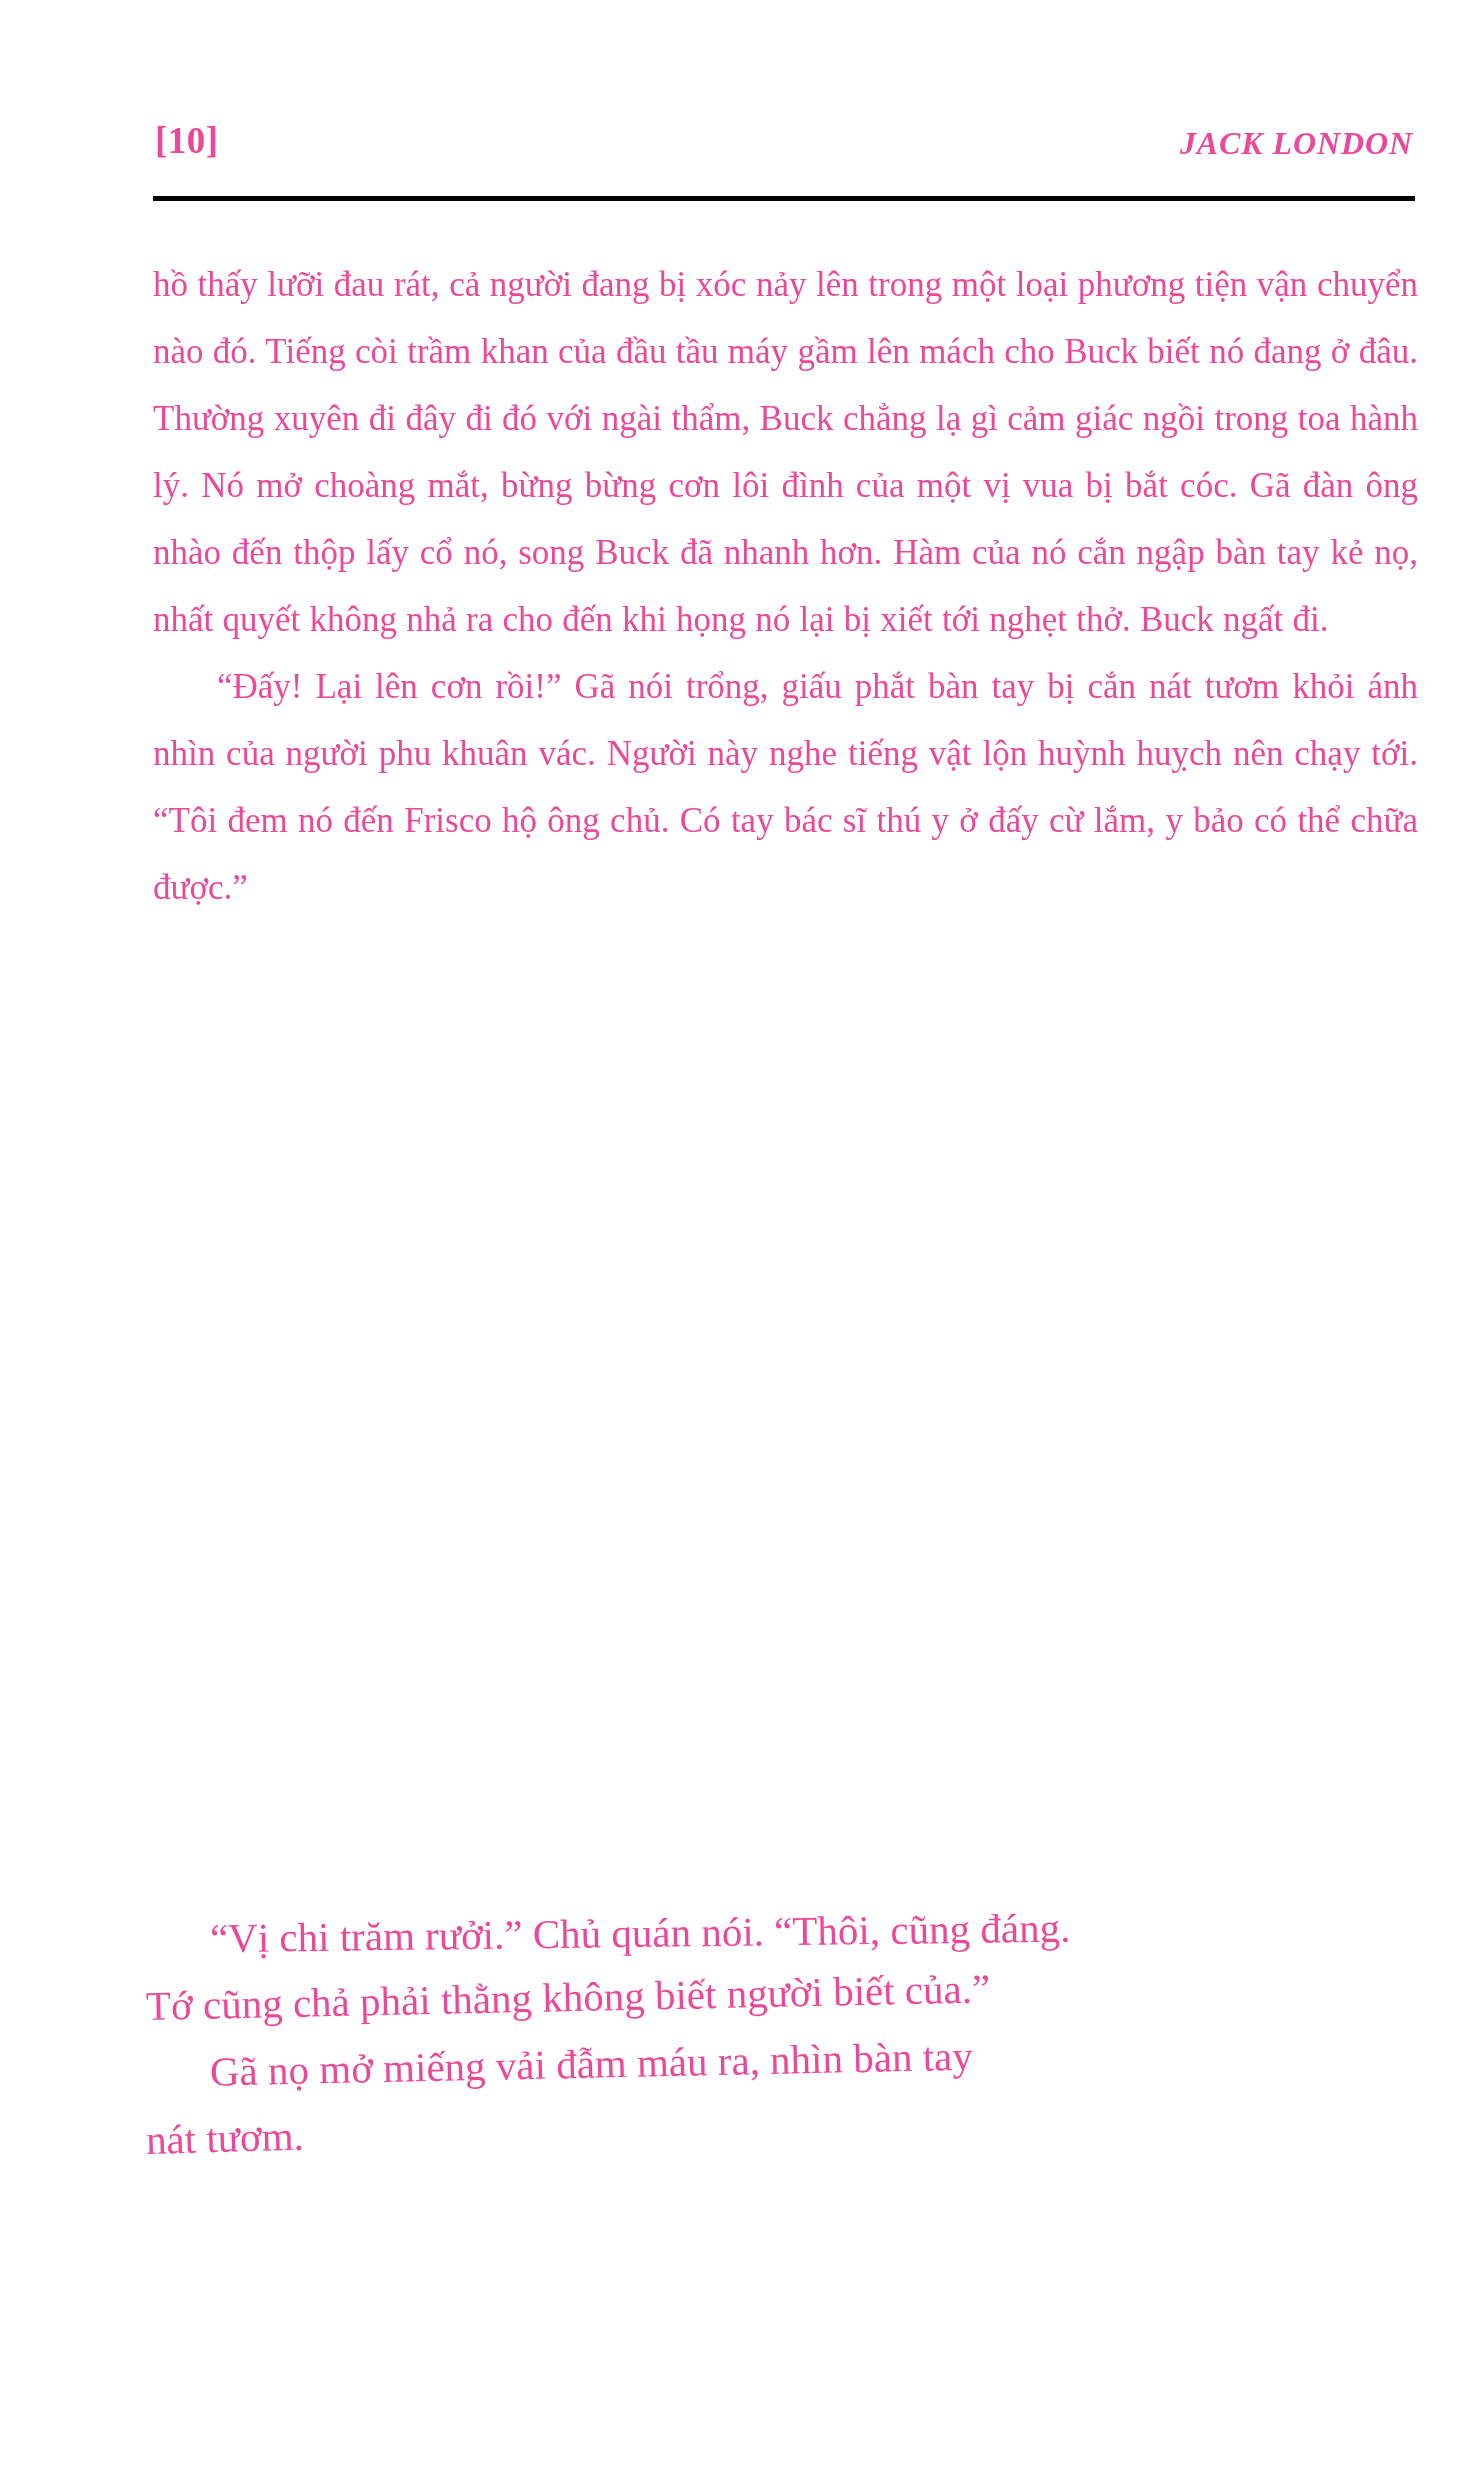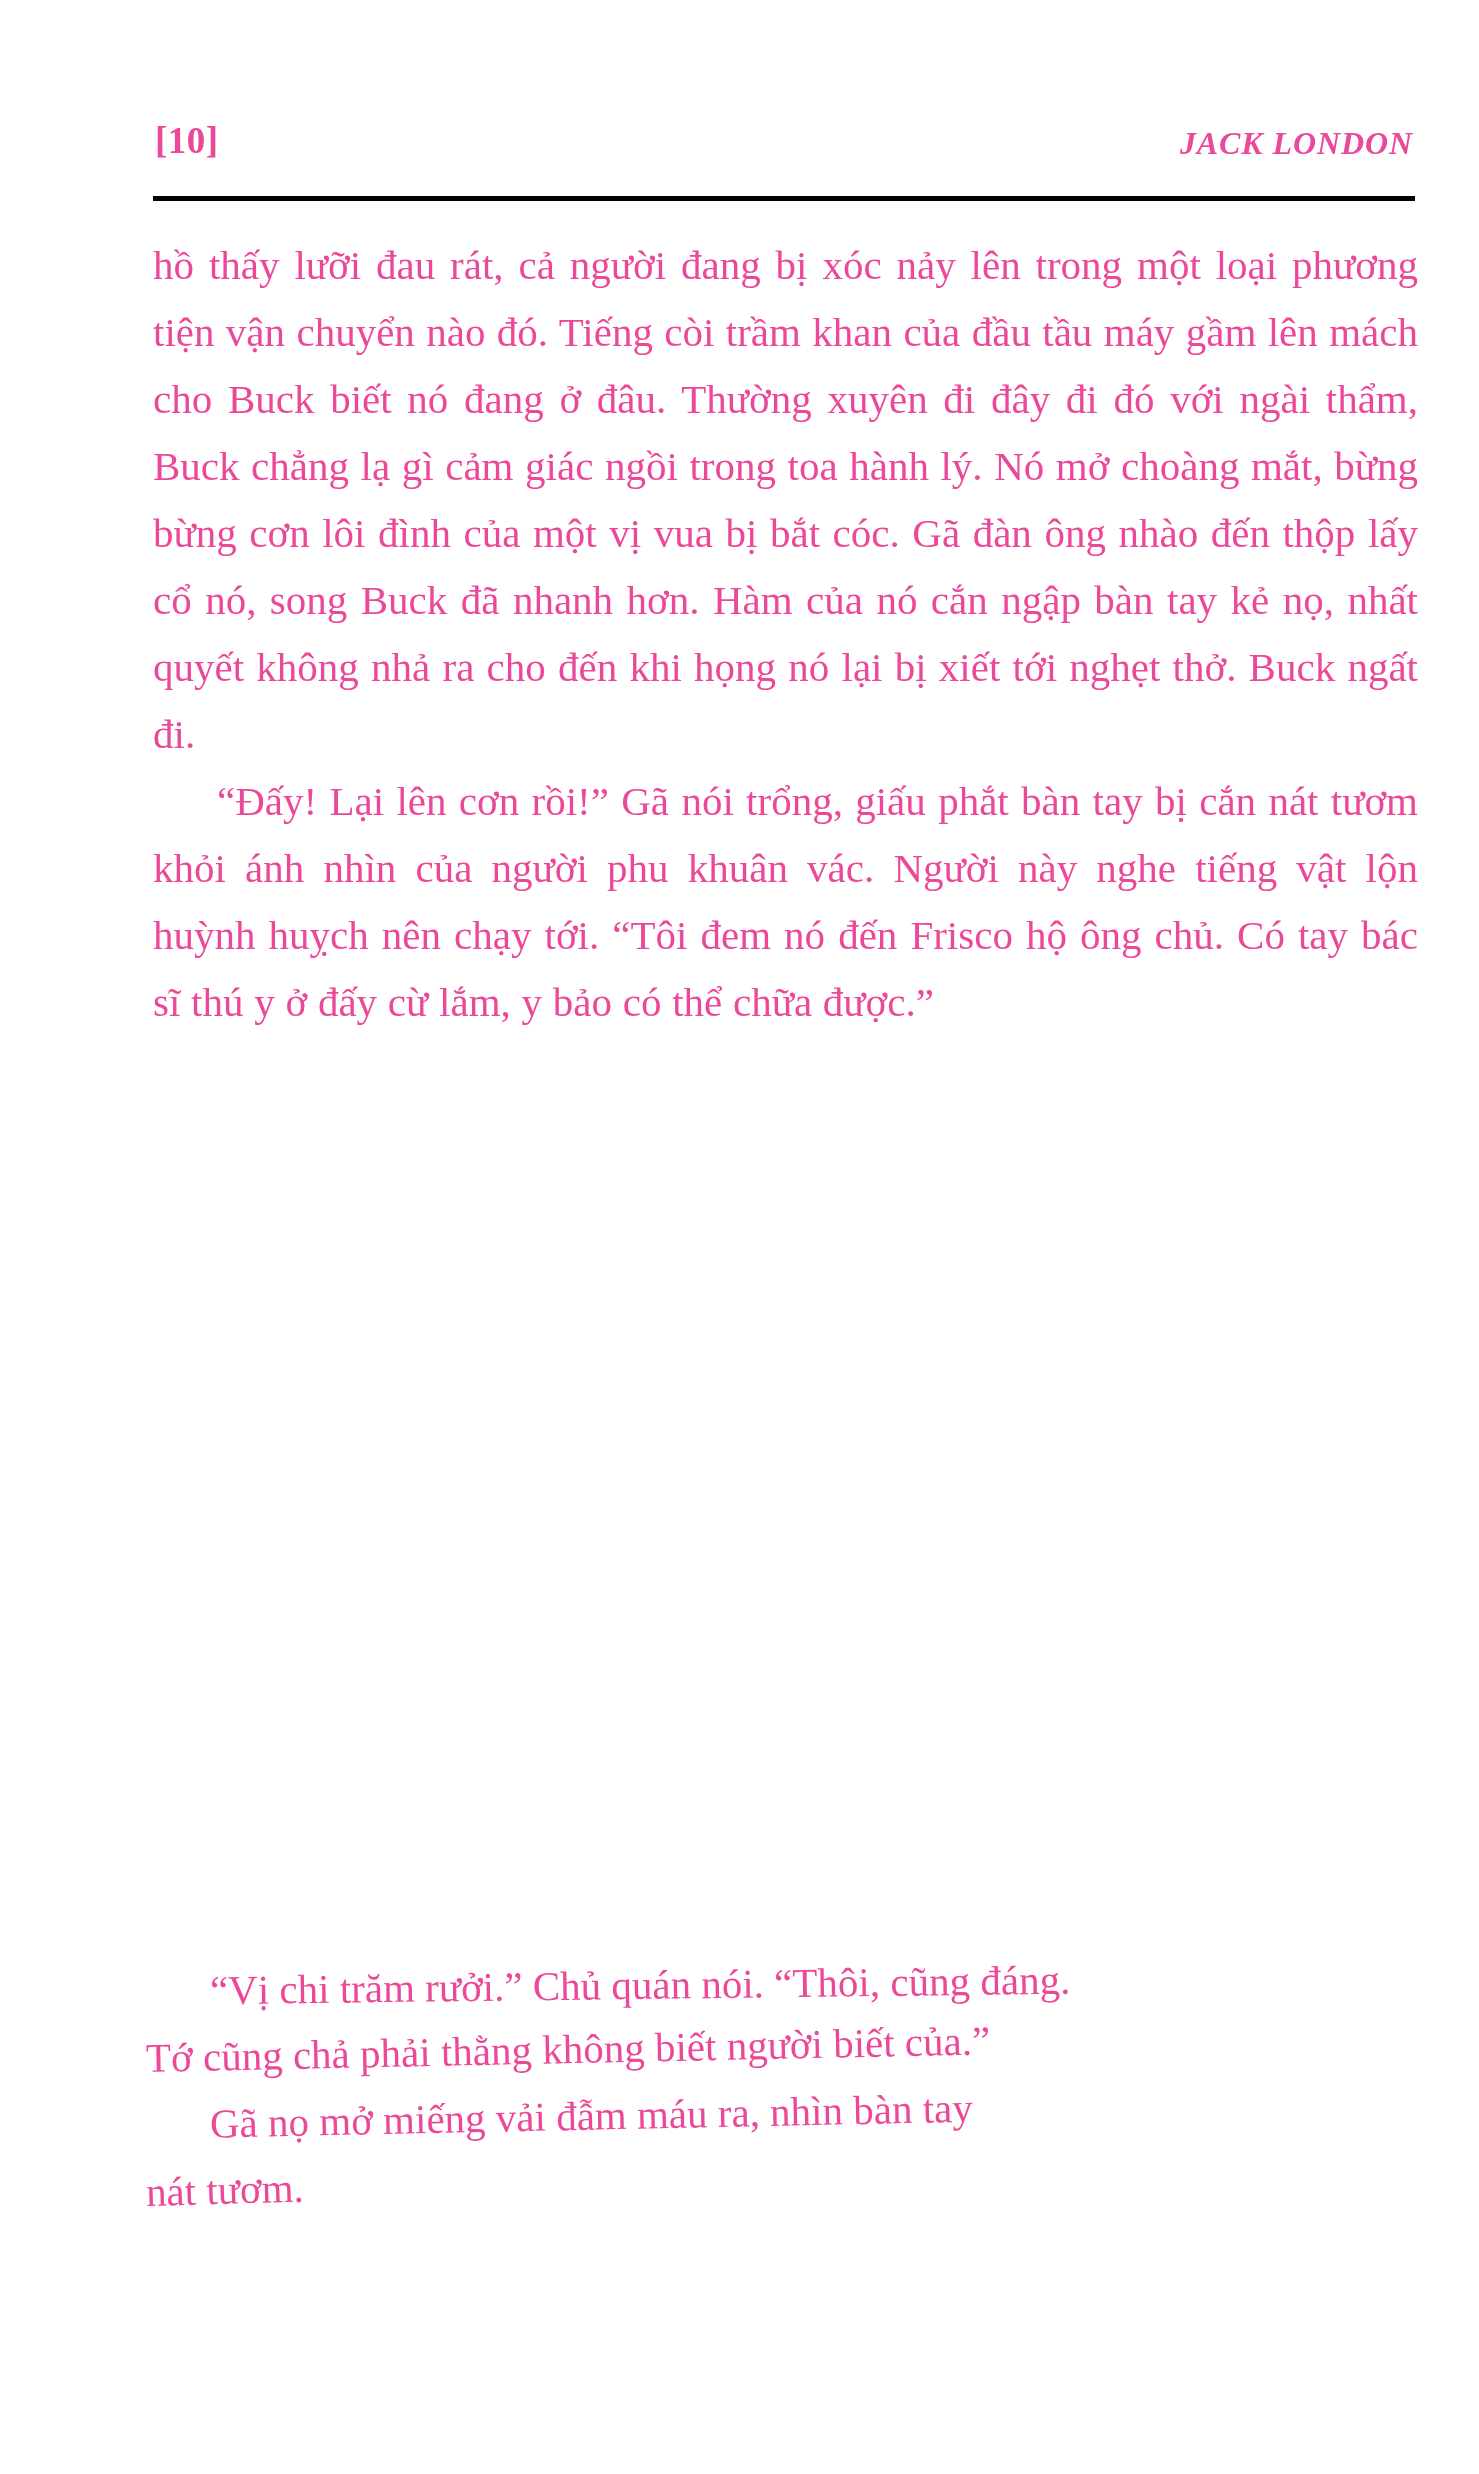--- a/index.html
+++ b/index.html
@@ -43,42 +43,42 @@
     position: absolute;
     left: 108px;
     top: 196px;
     width: 1262px;
     height: 4.6px;
     background: #000000;
   }
   .body-text {
     position: absolute;
     left: 108px;
-    top: 232px;
+    top: 251px;
     width: 1265px;
-    font-size: 41px;
+    font-size: 35px;
     line-height: 67px;
     text-align: justify;
     text-justify: inter-word;
     word-spacing: 0.5px;
   }
   .body-text p {
     margin: 0;
   }
   .indent {
     text-indent: 64px;
   }
   
   .skew-1 { display: block; transform: rotate(-0.7deg); transform-origin: left center; }
   .skew-2 { display: block; transform: rotate(-1.2deg); transform-origin: left center; }
   .skew-3 { display: block; transform: rotate(-1.6deg); transform-origin: left center; }
   .last-block {
     position: absolute;
     left: 101px;
-    top: 1958px;
+    top: 1906px;
     width: 1276px;
     font-size: 41px;
     line-height: 67px;
   }
 </style>
 </head>
 <body>
 
 <div class="page">
 

